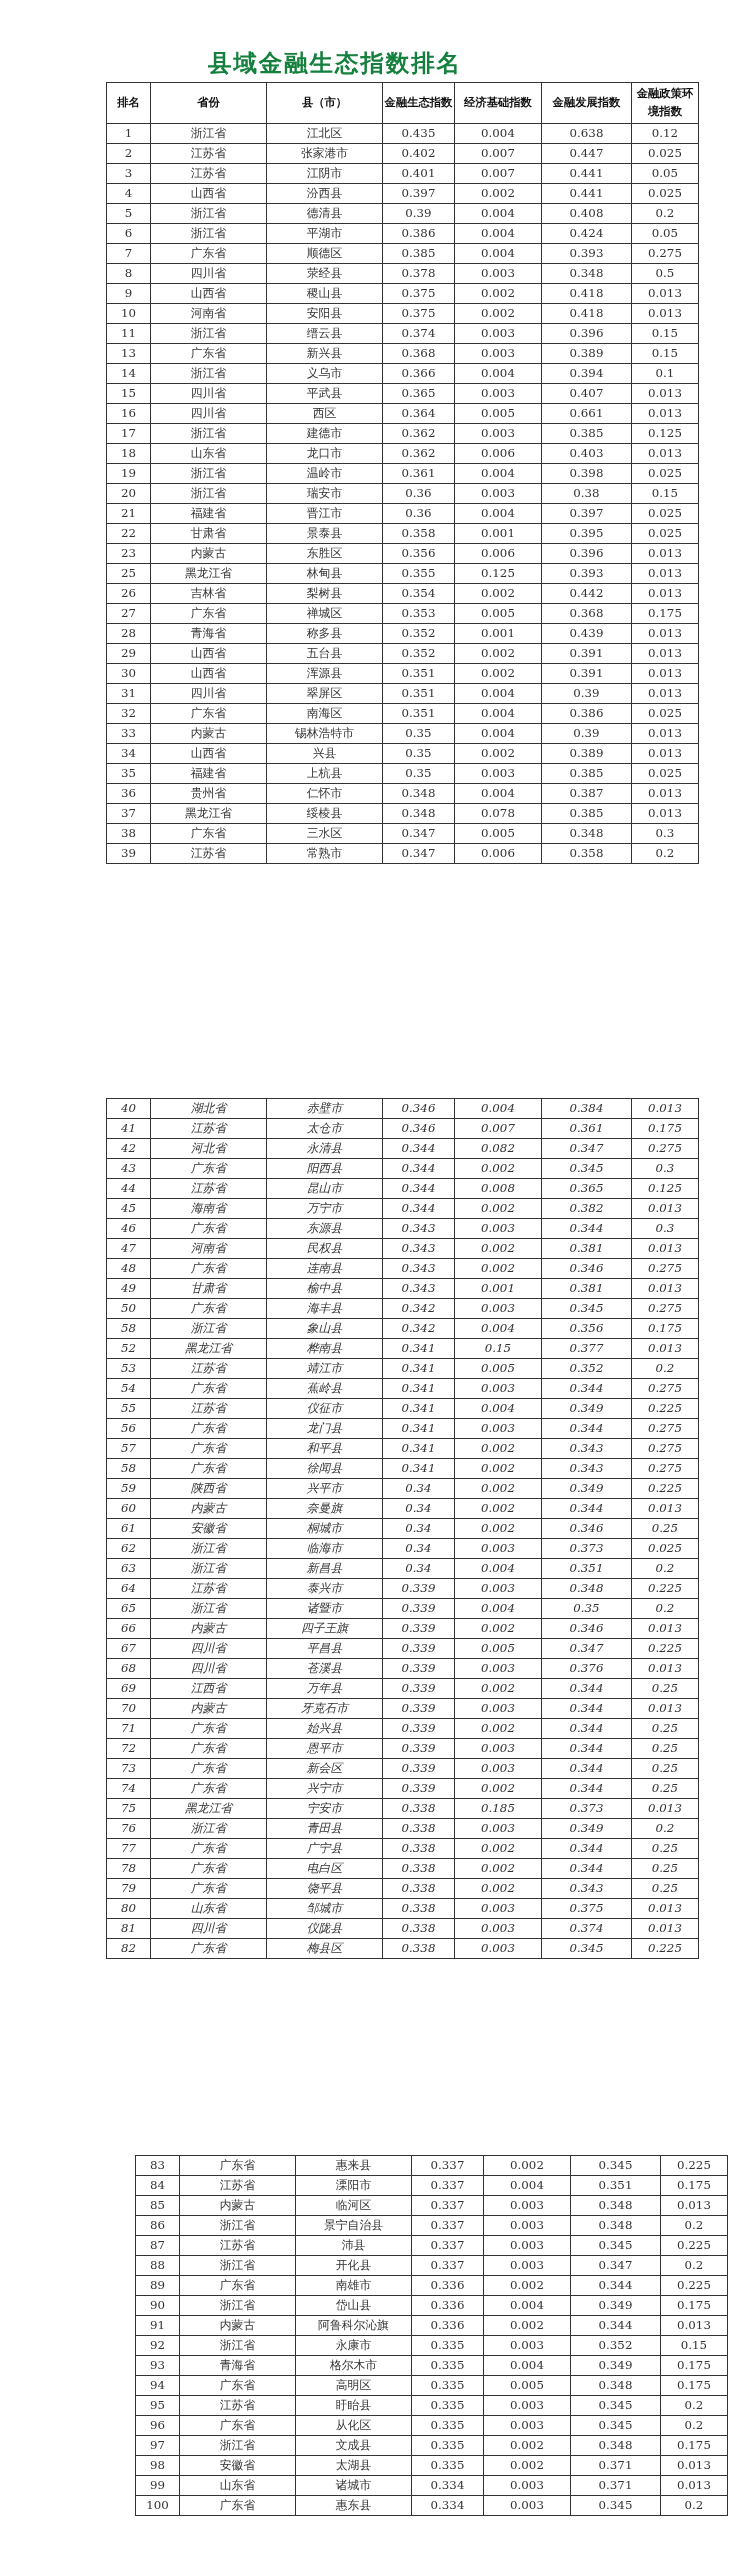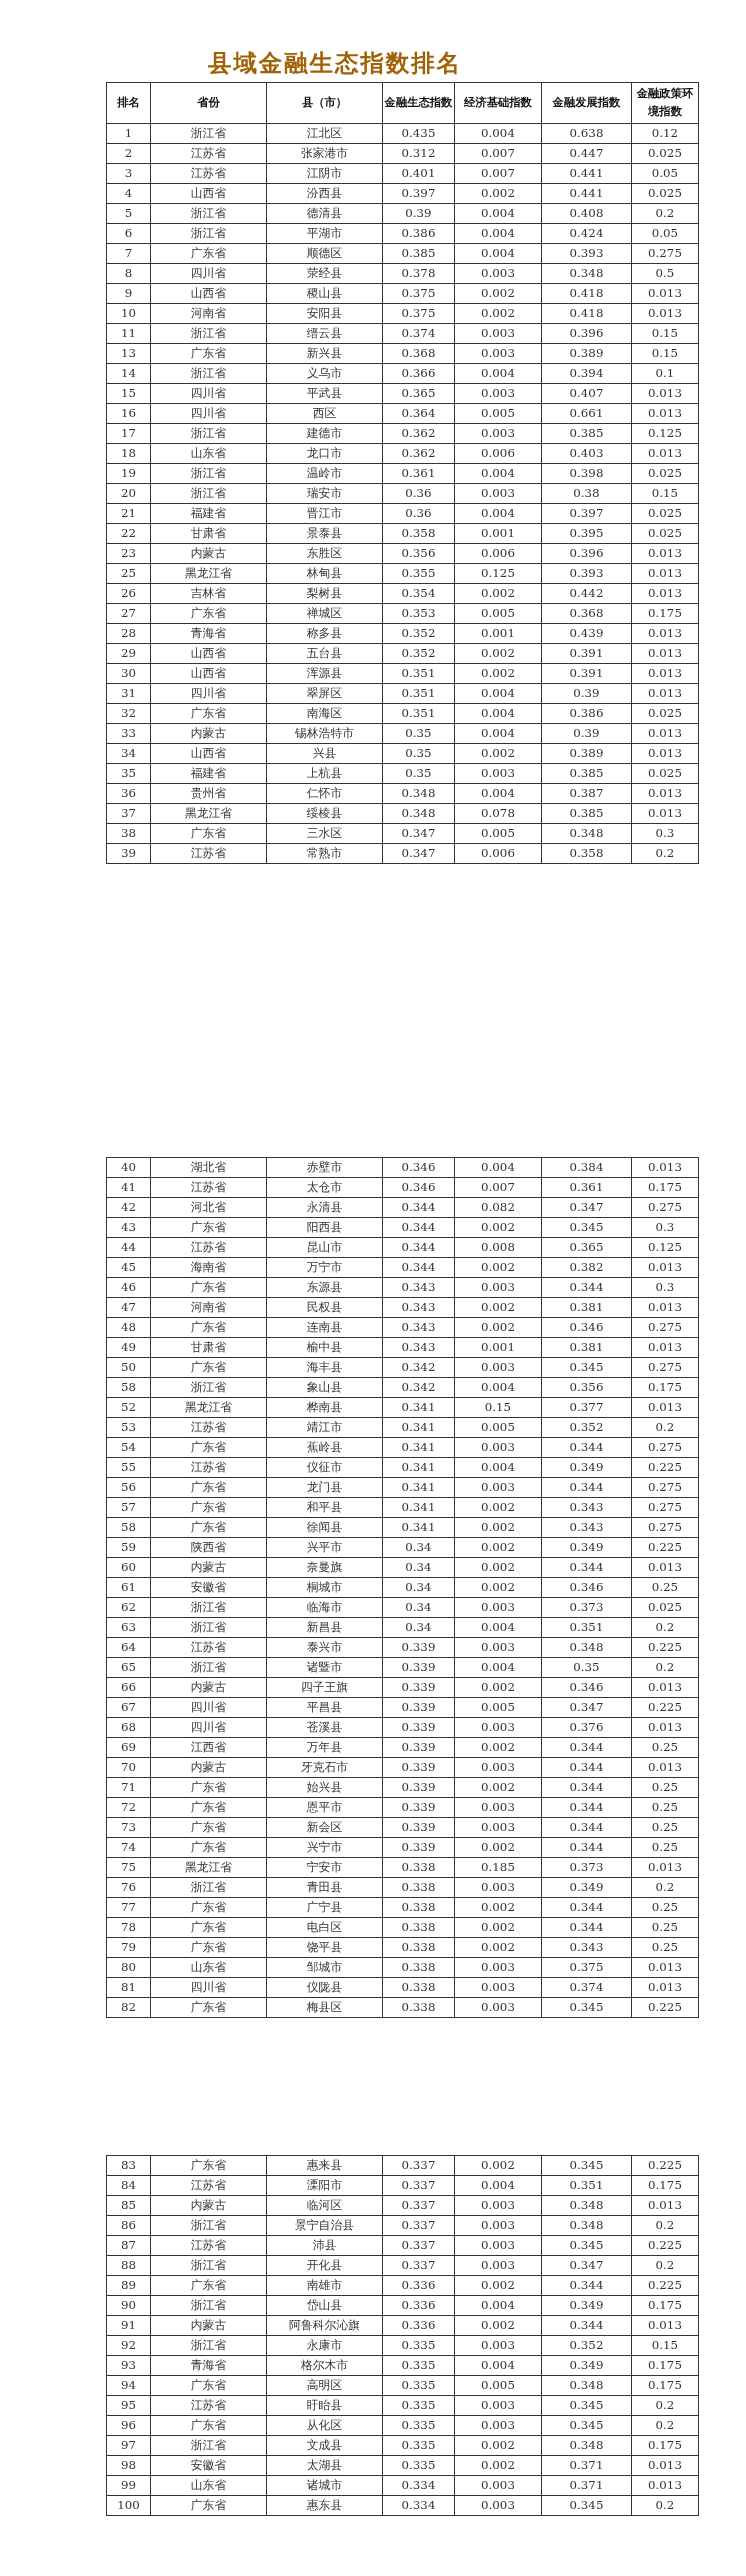--- a/index.html
+++ b/index.html
@@ -1,30 +1,30 @@
 <!DOCTYPE html>
 <html style="font-size:15px"><head>
 <meta charset="utf-8">
 <style>
   html, body { margin:0; padding:0; background:#ffffff; }
   body { width:746px; height:2576px; position:relative; overflow:hidden;
          font-family:"DejaVu Serif", "Liberation Serif", serif; color:#222; }
   .title { position:absolute; left:194px; top:47px; width:282px; text-align:center;
            font-family:"DejaVu Sans", "Liberation Sans", sans-serif; font-weight:bold;
-           font-size:23.5px; letter-spacing:1.9px; color:#a16207; }
+           font-size:23.5px; letter-spacing:1.9px; color:#15803d; }
   table.rank { position:absolute; left:106px; width:592px; border-collapse:collapse;
                table-layout:fixed; border:1.9px solid #333; }
   table.rank td, table.rank th { border:0.9px solid #333; text-align:center; padding:0;
                font-size:11.8px; color:#333; overflow:hidden; white-space:nowrap; }
   table.rank th { font-family:"DejaVu Sans", "Liberation Sans", sans-serif; font-weight:bold;
                font-size:11.3px; color:#111; line-height:18px; height:40px; white-space:normal; }
   table.rank td { height:19px; line-height:19px; font-family:"DejaVu Serif","Liberation Serif",serif; }
   col.c0 { width:44px; } col.c1 { width:116px; } col.c2 { width:116px; }
   col.c3 { width:72px; } col.c4 { width:87px; } col.c5 { width:90px; } col.c6 { width:67px; }
-  #t1 { top:82px; } #t2 { top:1157px; } #t3 { top:2155px; }
+  #t1 { top:82px; } #t2 { top:1098px;font-style:italic; } #t3 { top:2155px;margin-left:29px; }
 </style>
 </head>
 <body>
 
 <div class="title">县域金融生态指数排名</div>
 
 <table class="rank" id="t1">
   <colgroup>
       <col class="c0">
       <col class="c1">
@@ -52,21 +52,21 @@
         <td>江北区</td>
         <td>0.435</td>
         <td>0.004</td>
         <td>0.638</td>
         <td>0.12</td>
       </tr>
       <tr>
         <td>2</td>
         <td>江苏省</td>
         <td>张家港市</td>
-        <td>0.312</td>
+        <td>0.402</td>
         <td>0.007</td>
         <td>0.447</td>
         <td>0.025</td>
       </tr>
       <tr>
         <td>3</td>
         <td>江苏省</td>
         <td>江阴市</td>
         <td>0.401</td>
         <td>0.007</td>

